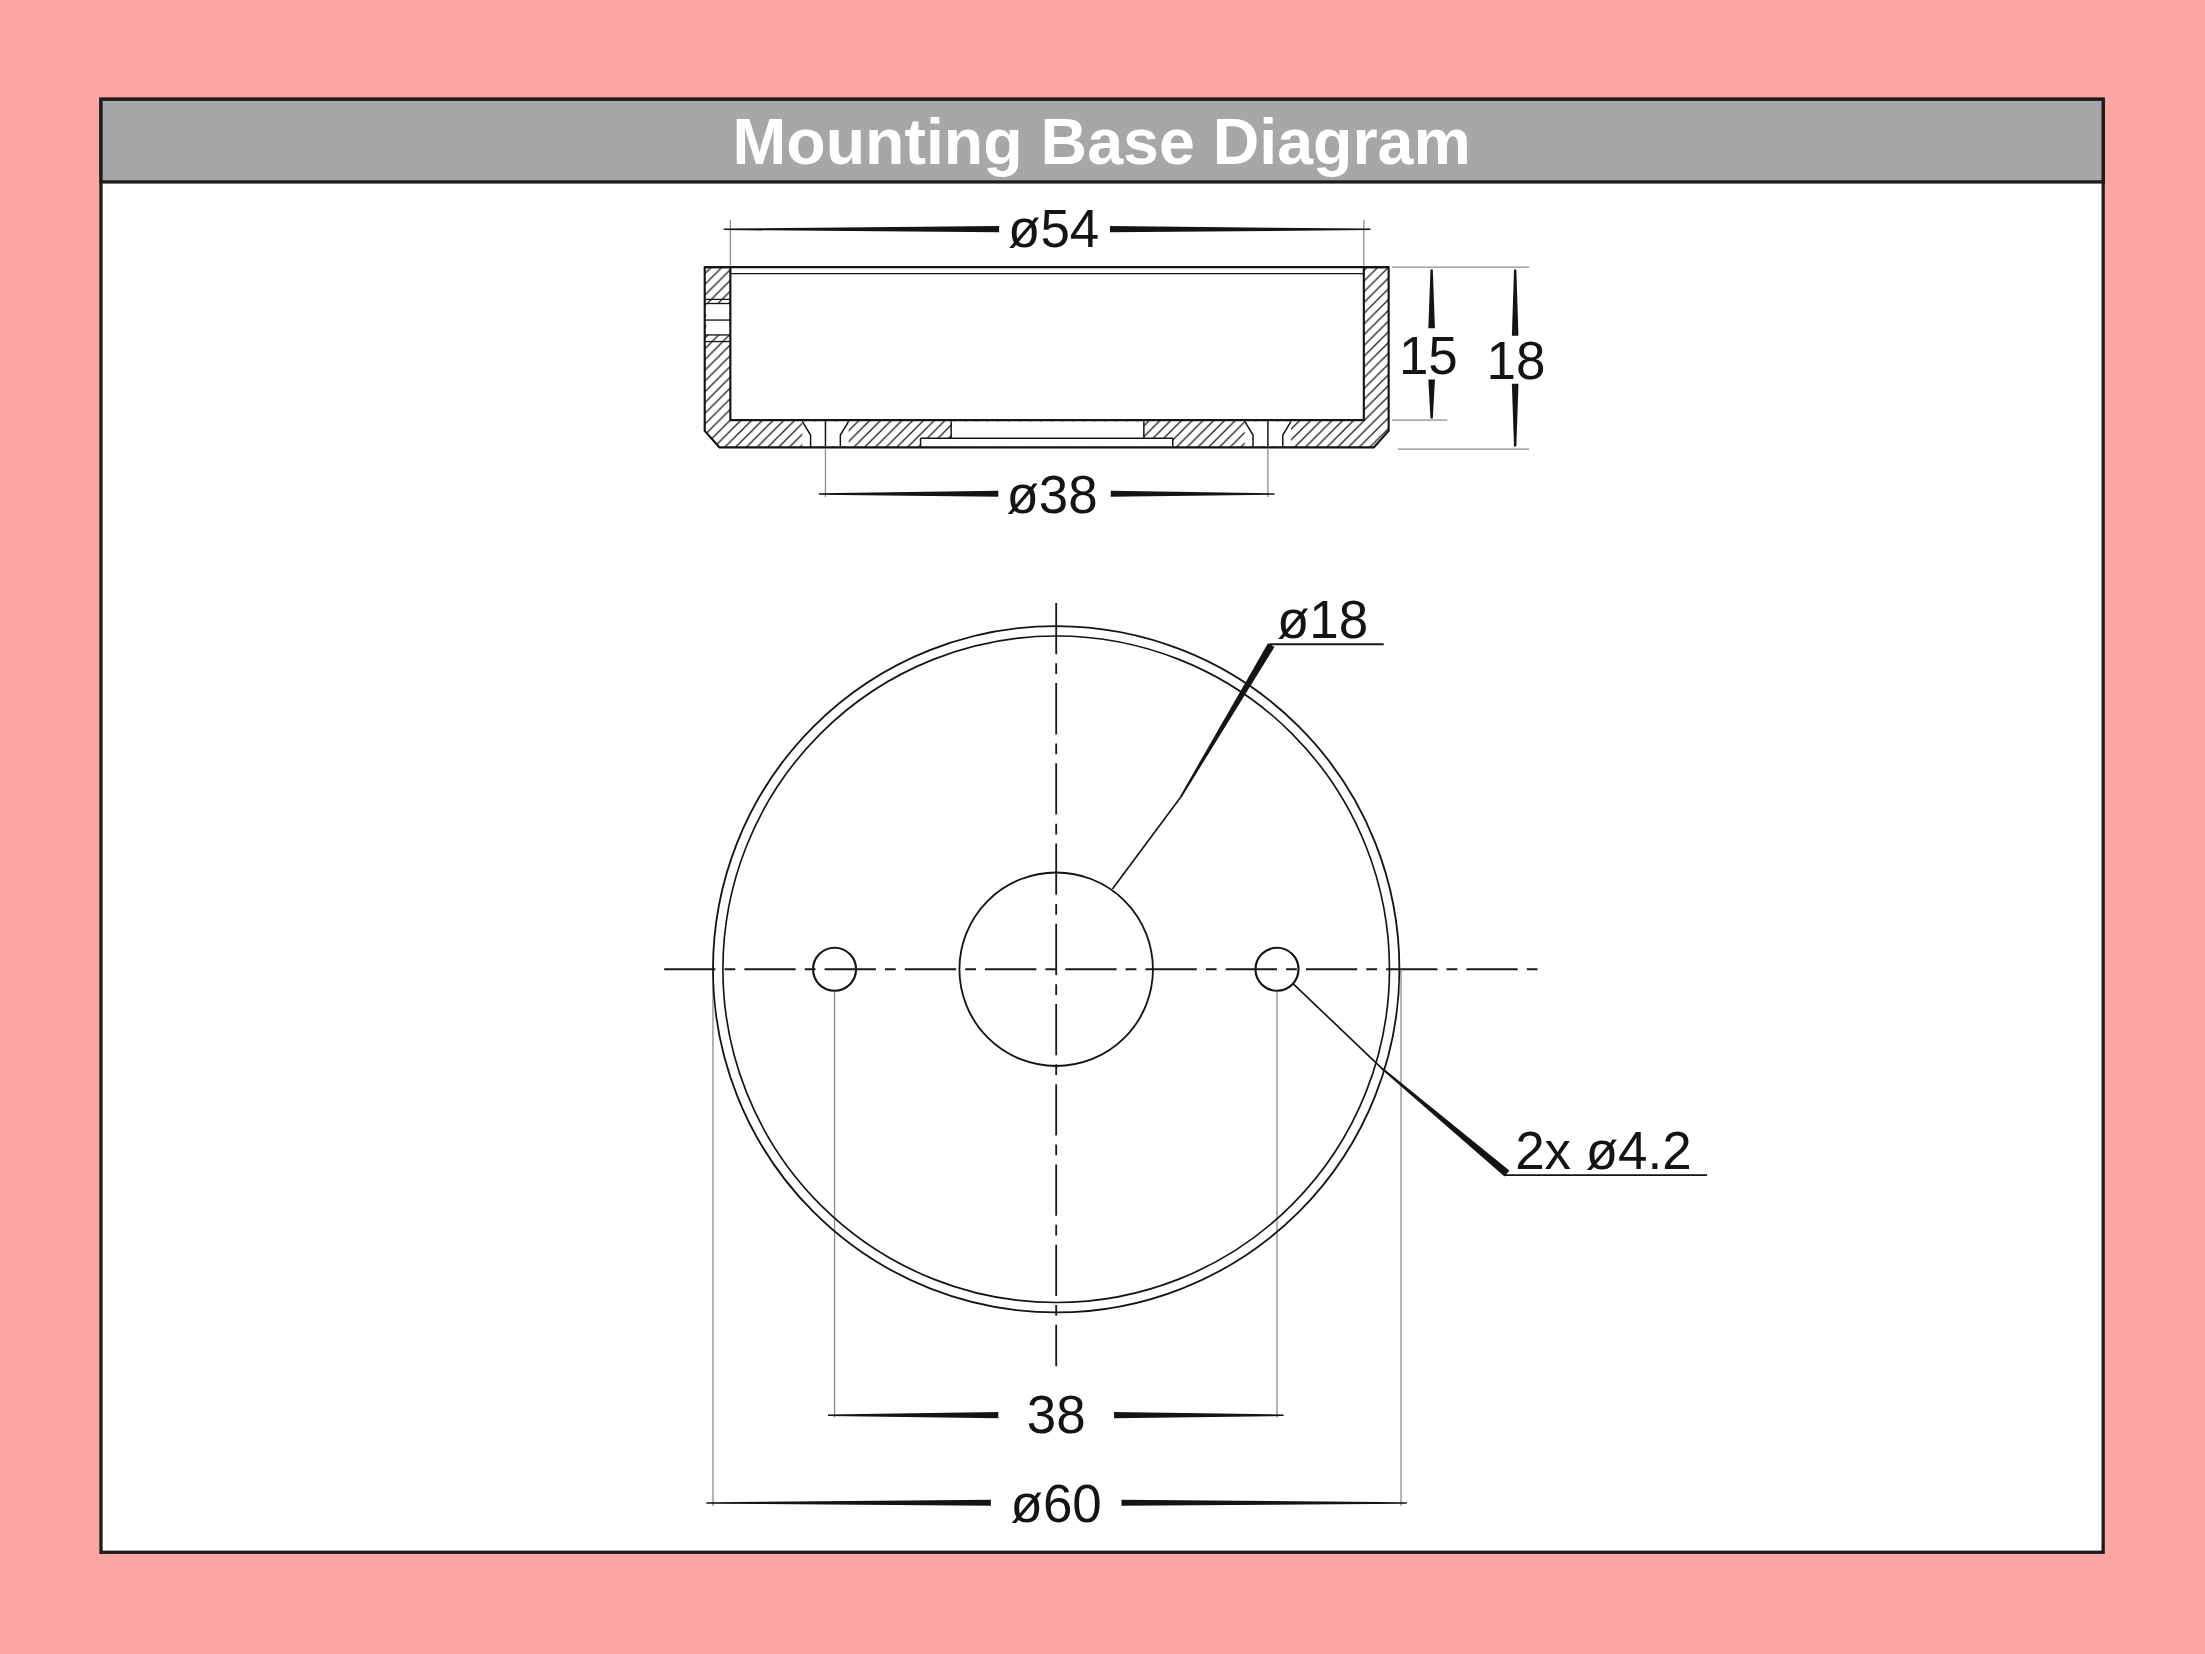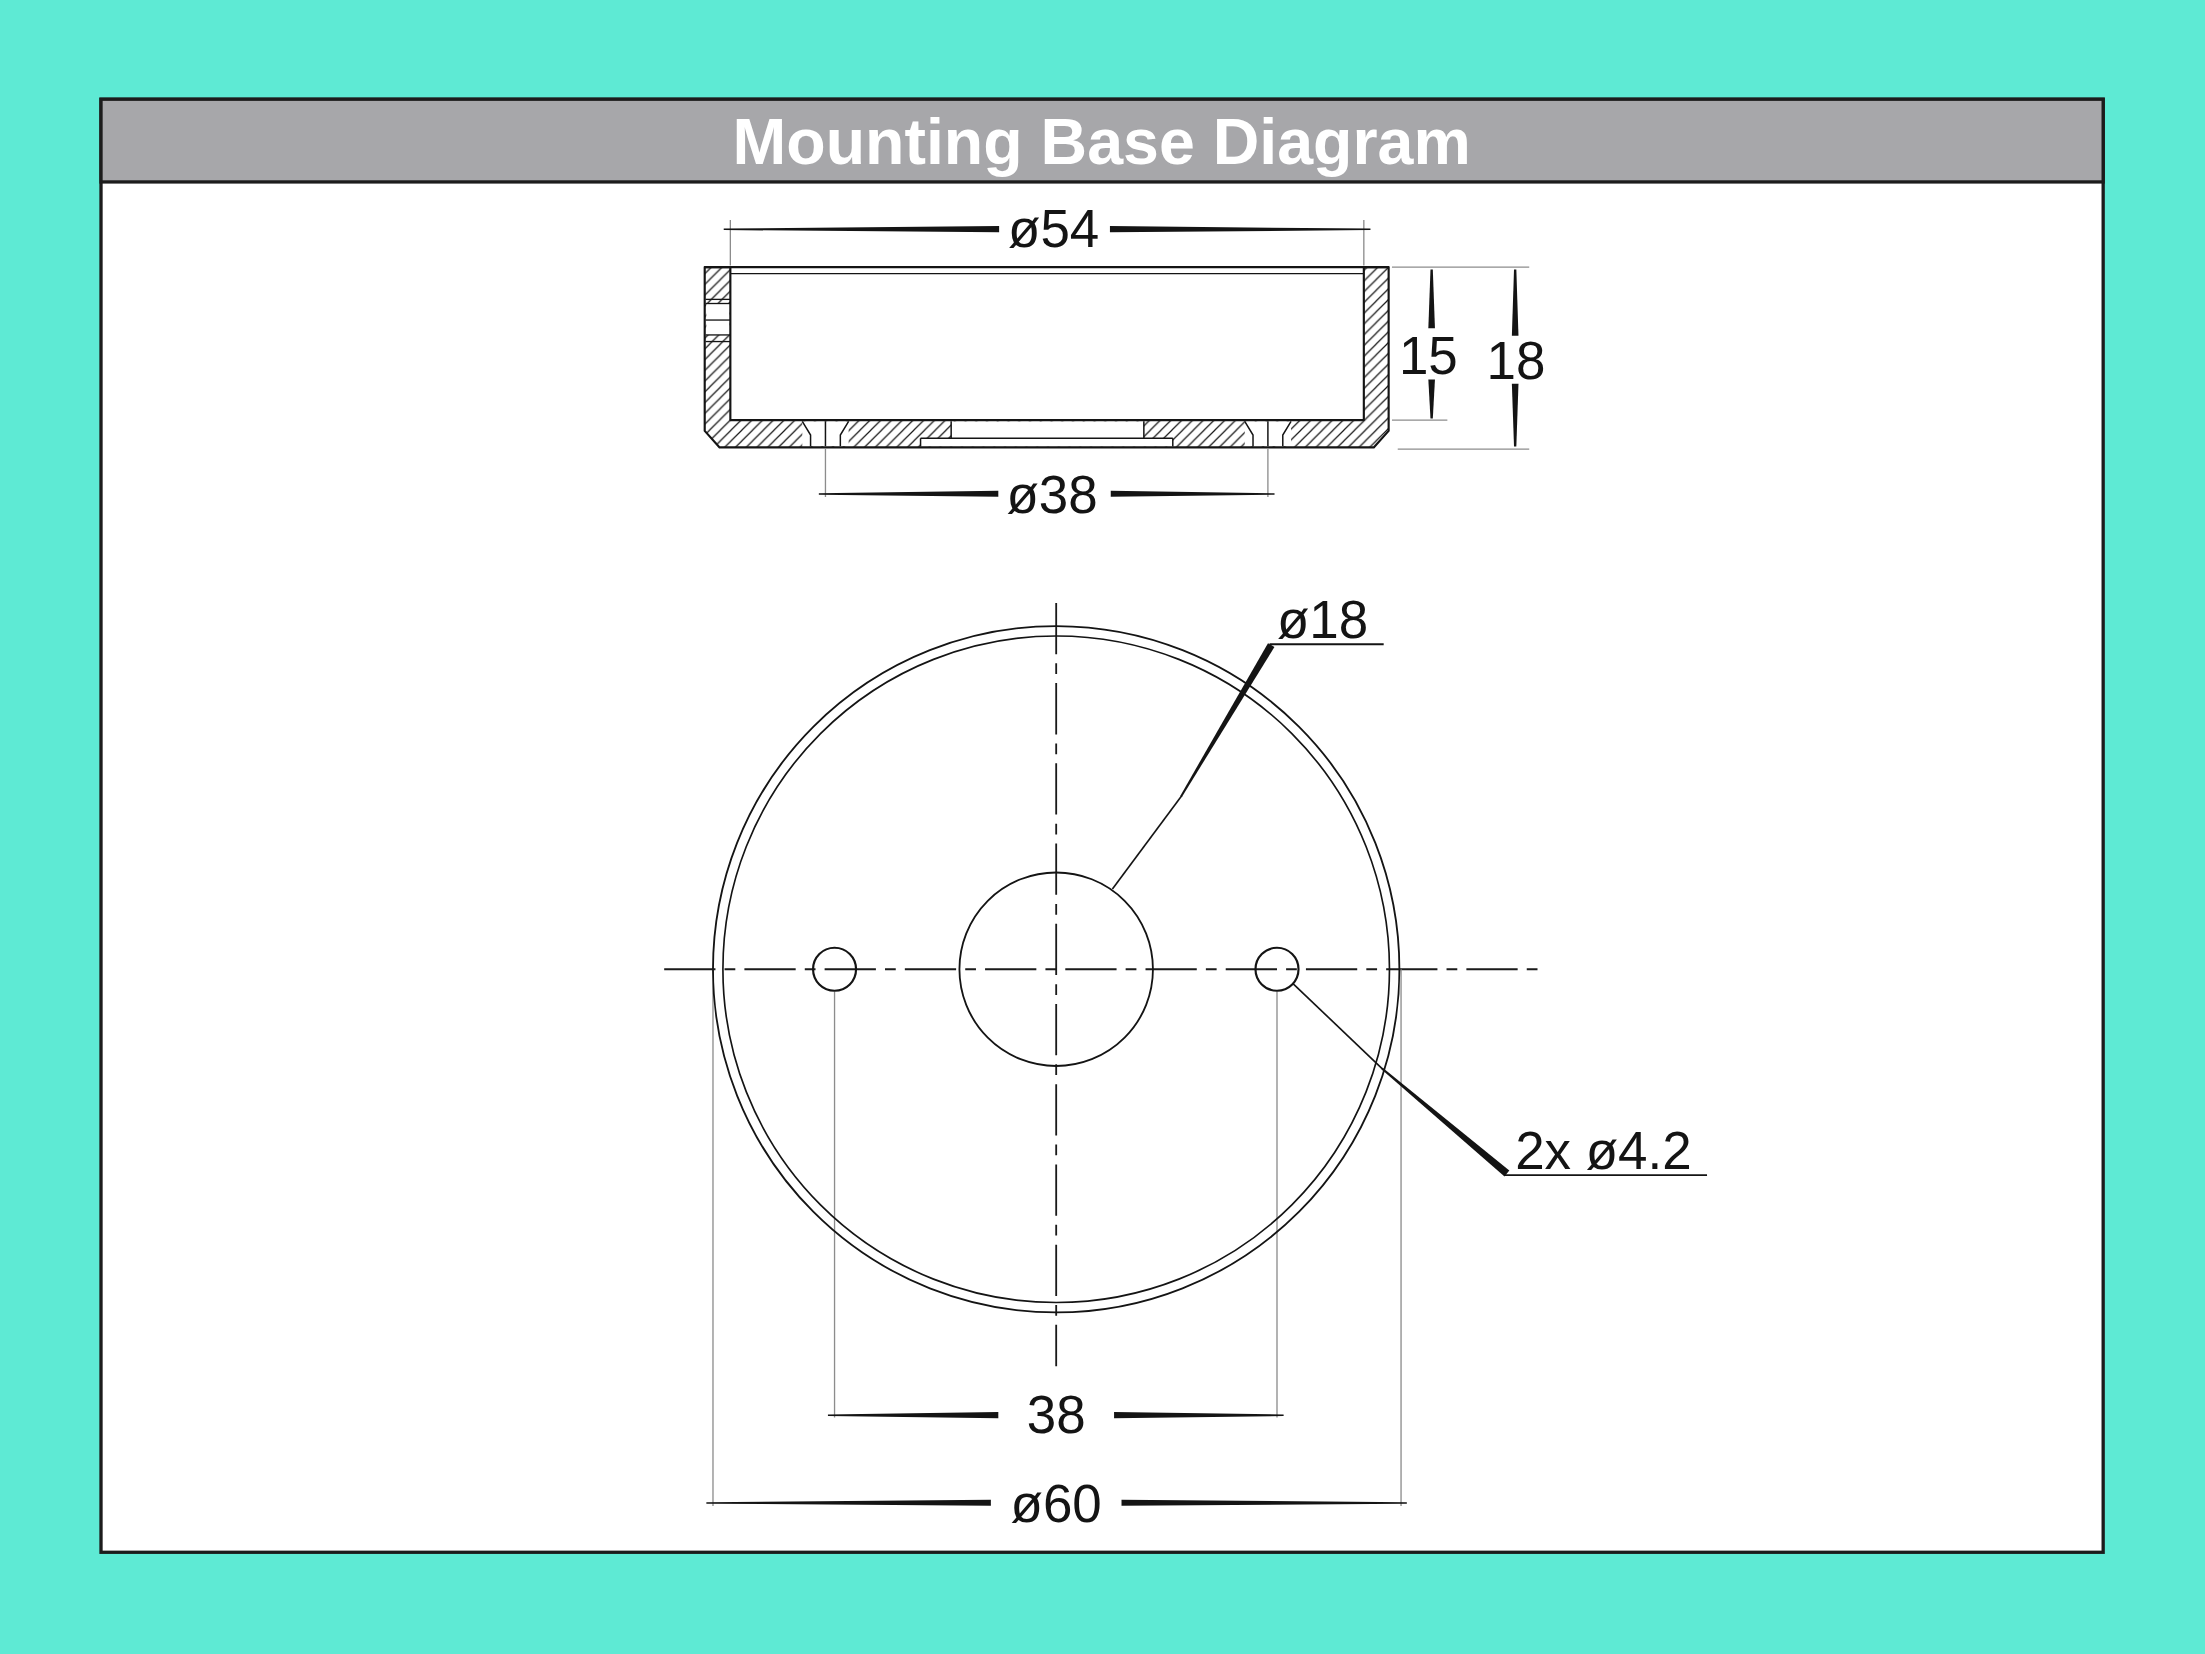--- a/index.html
+++ b/index.html
@@ -1,16 +1,16 @@
 <!DOCTYPE html>
 <html style="font-size:13.2px"><head>
 <meta charset="utf-8">
 <style>
   html,body{margin:0;padding:0;background:#ffffff;}
-  .stage{width:2205px;height:1654px;position:relative;background:#5eead4;
+  .stage{width:2205px;height:1654px;position:relative;background:#fca5a5;
          font-family:"Liberation Sans", sans-serif;}
   svg{display:block;}
   text{fill:#111111;}
   .dimtext{font-size:64px;font-family:"Liberation Sans",sans-serif;fill:#141414;}
   .titletext{font-size:78px;font-weight:bold;font-family:"Liberation Sans",sans-serif;fill:#ffffff;}
 </style>
 </head>
 <body>
 
 <div class="stage">

